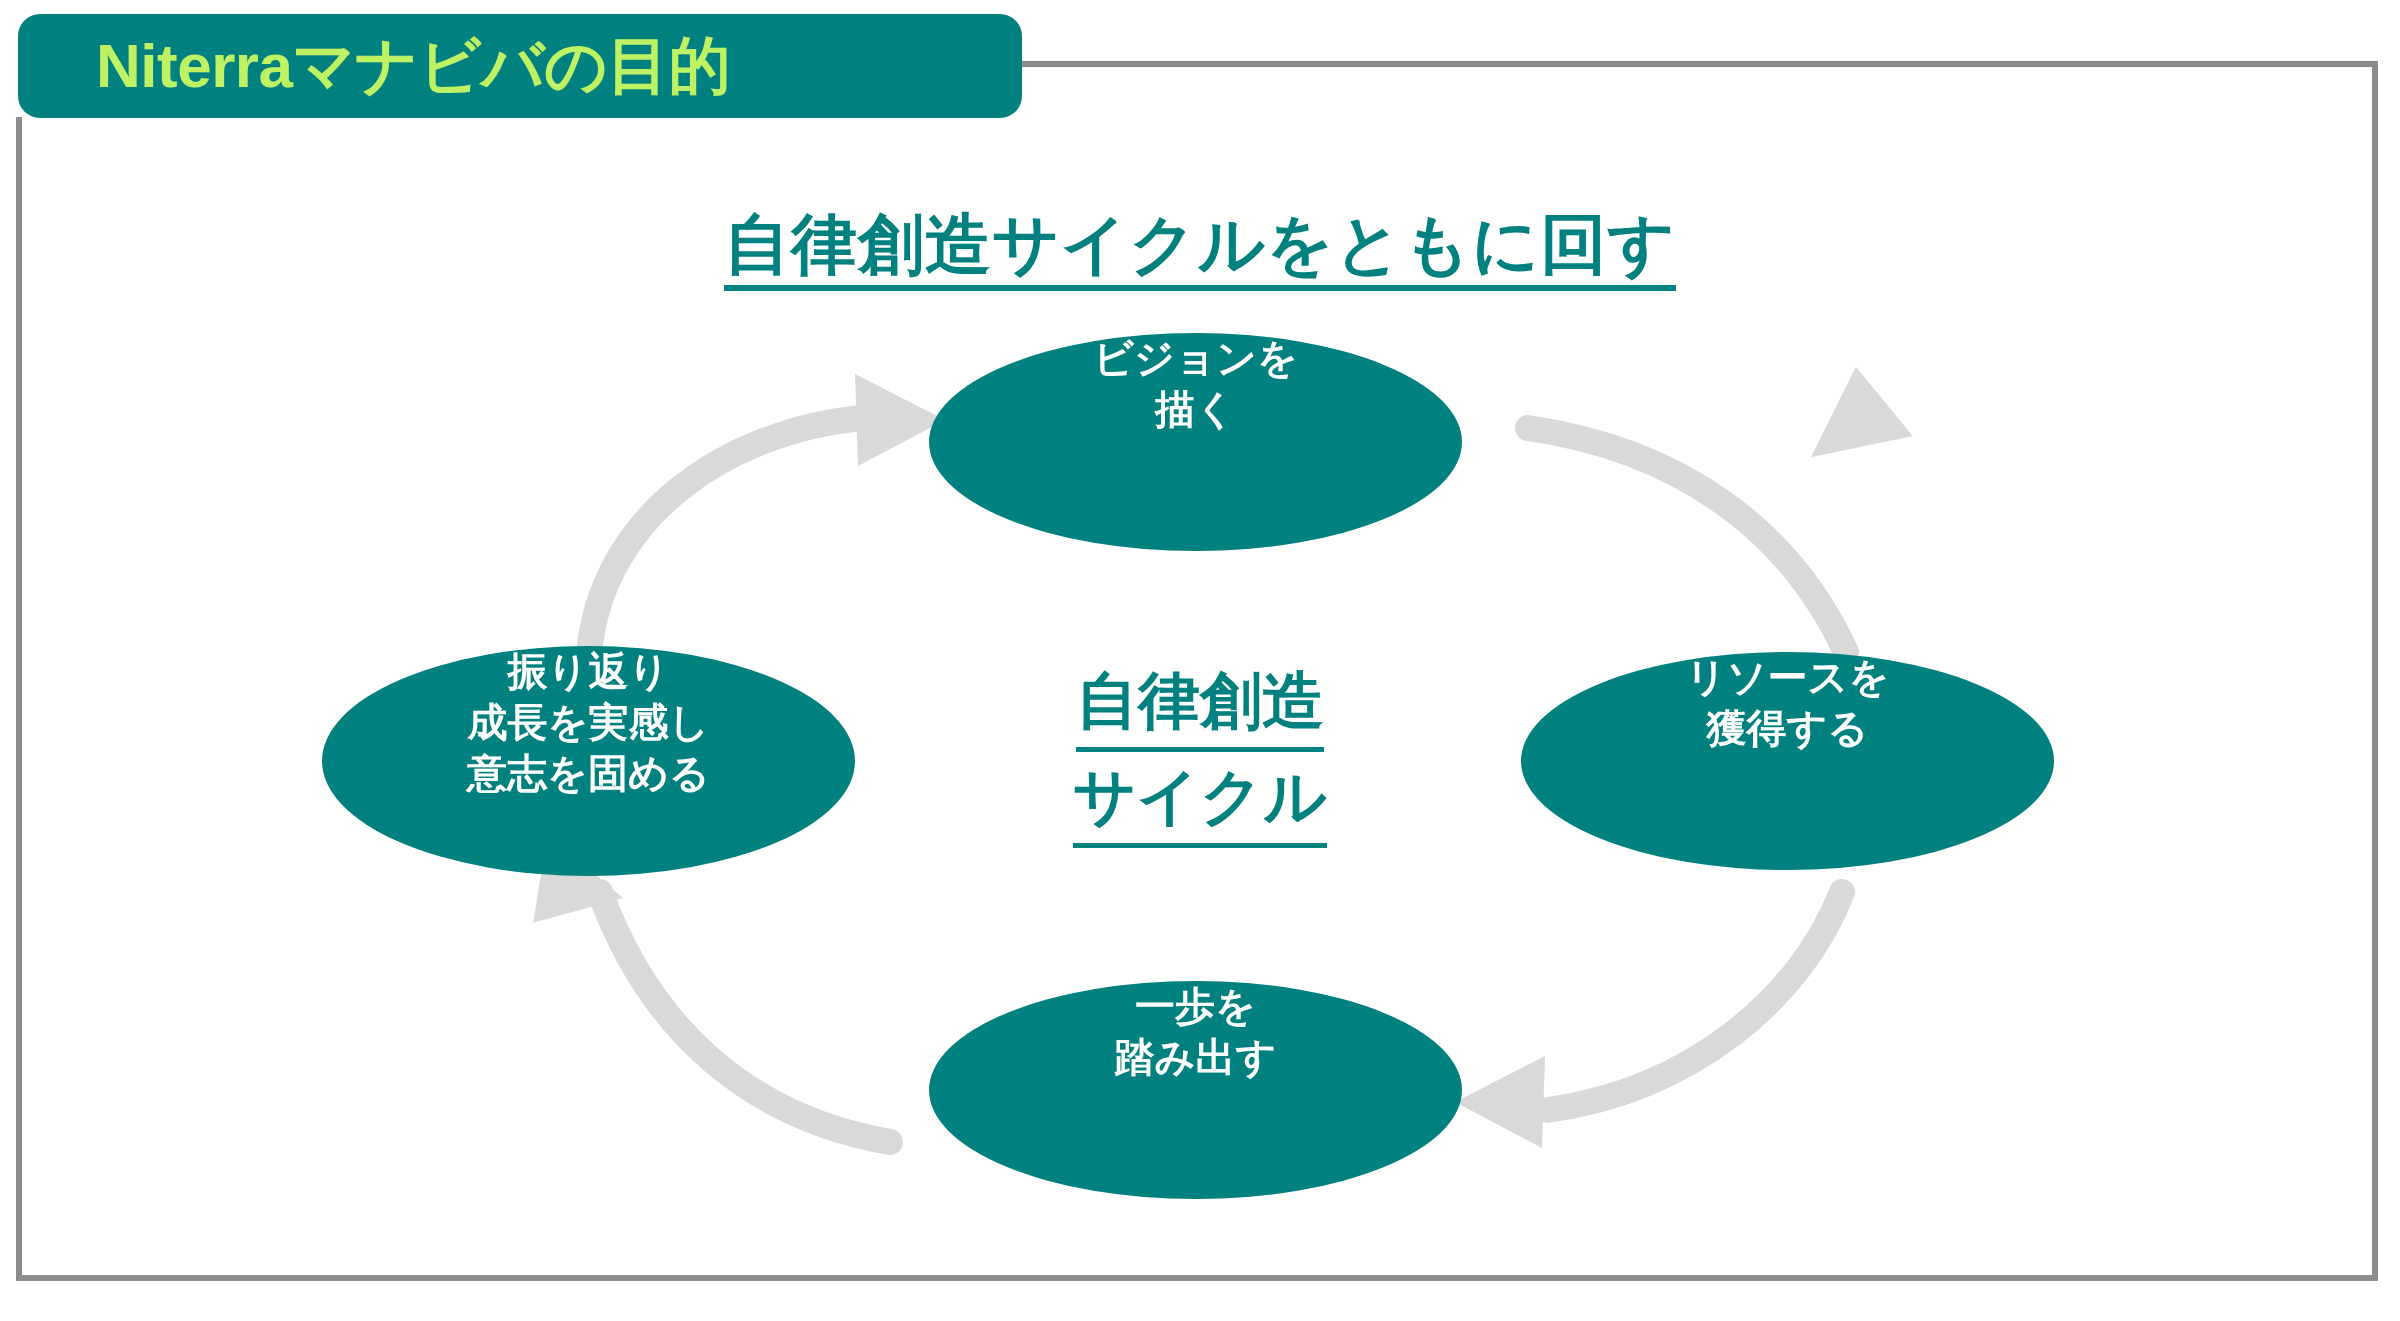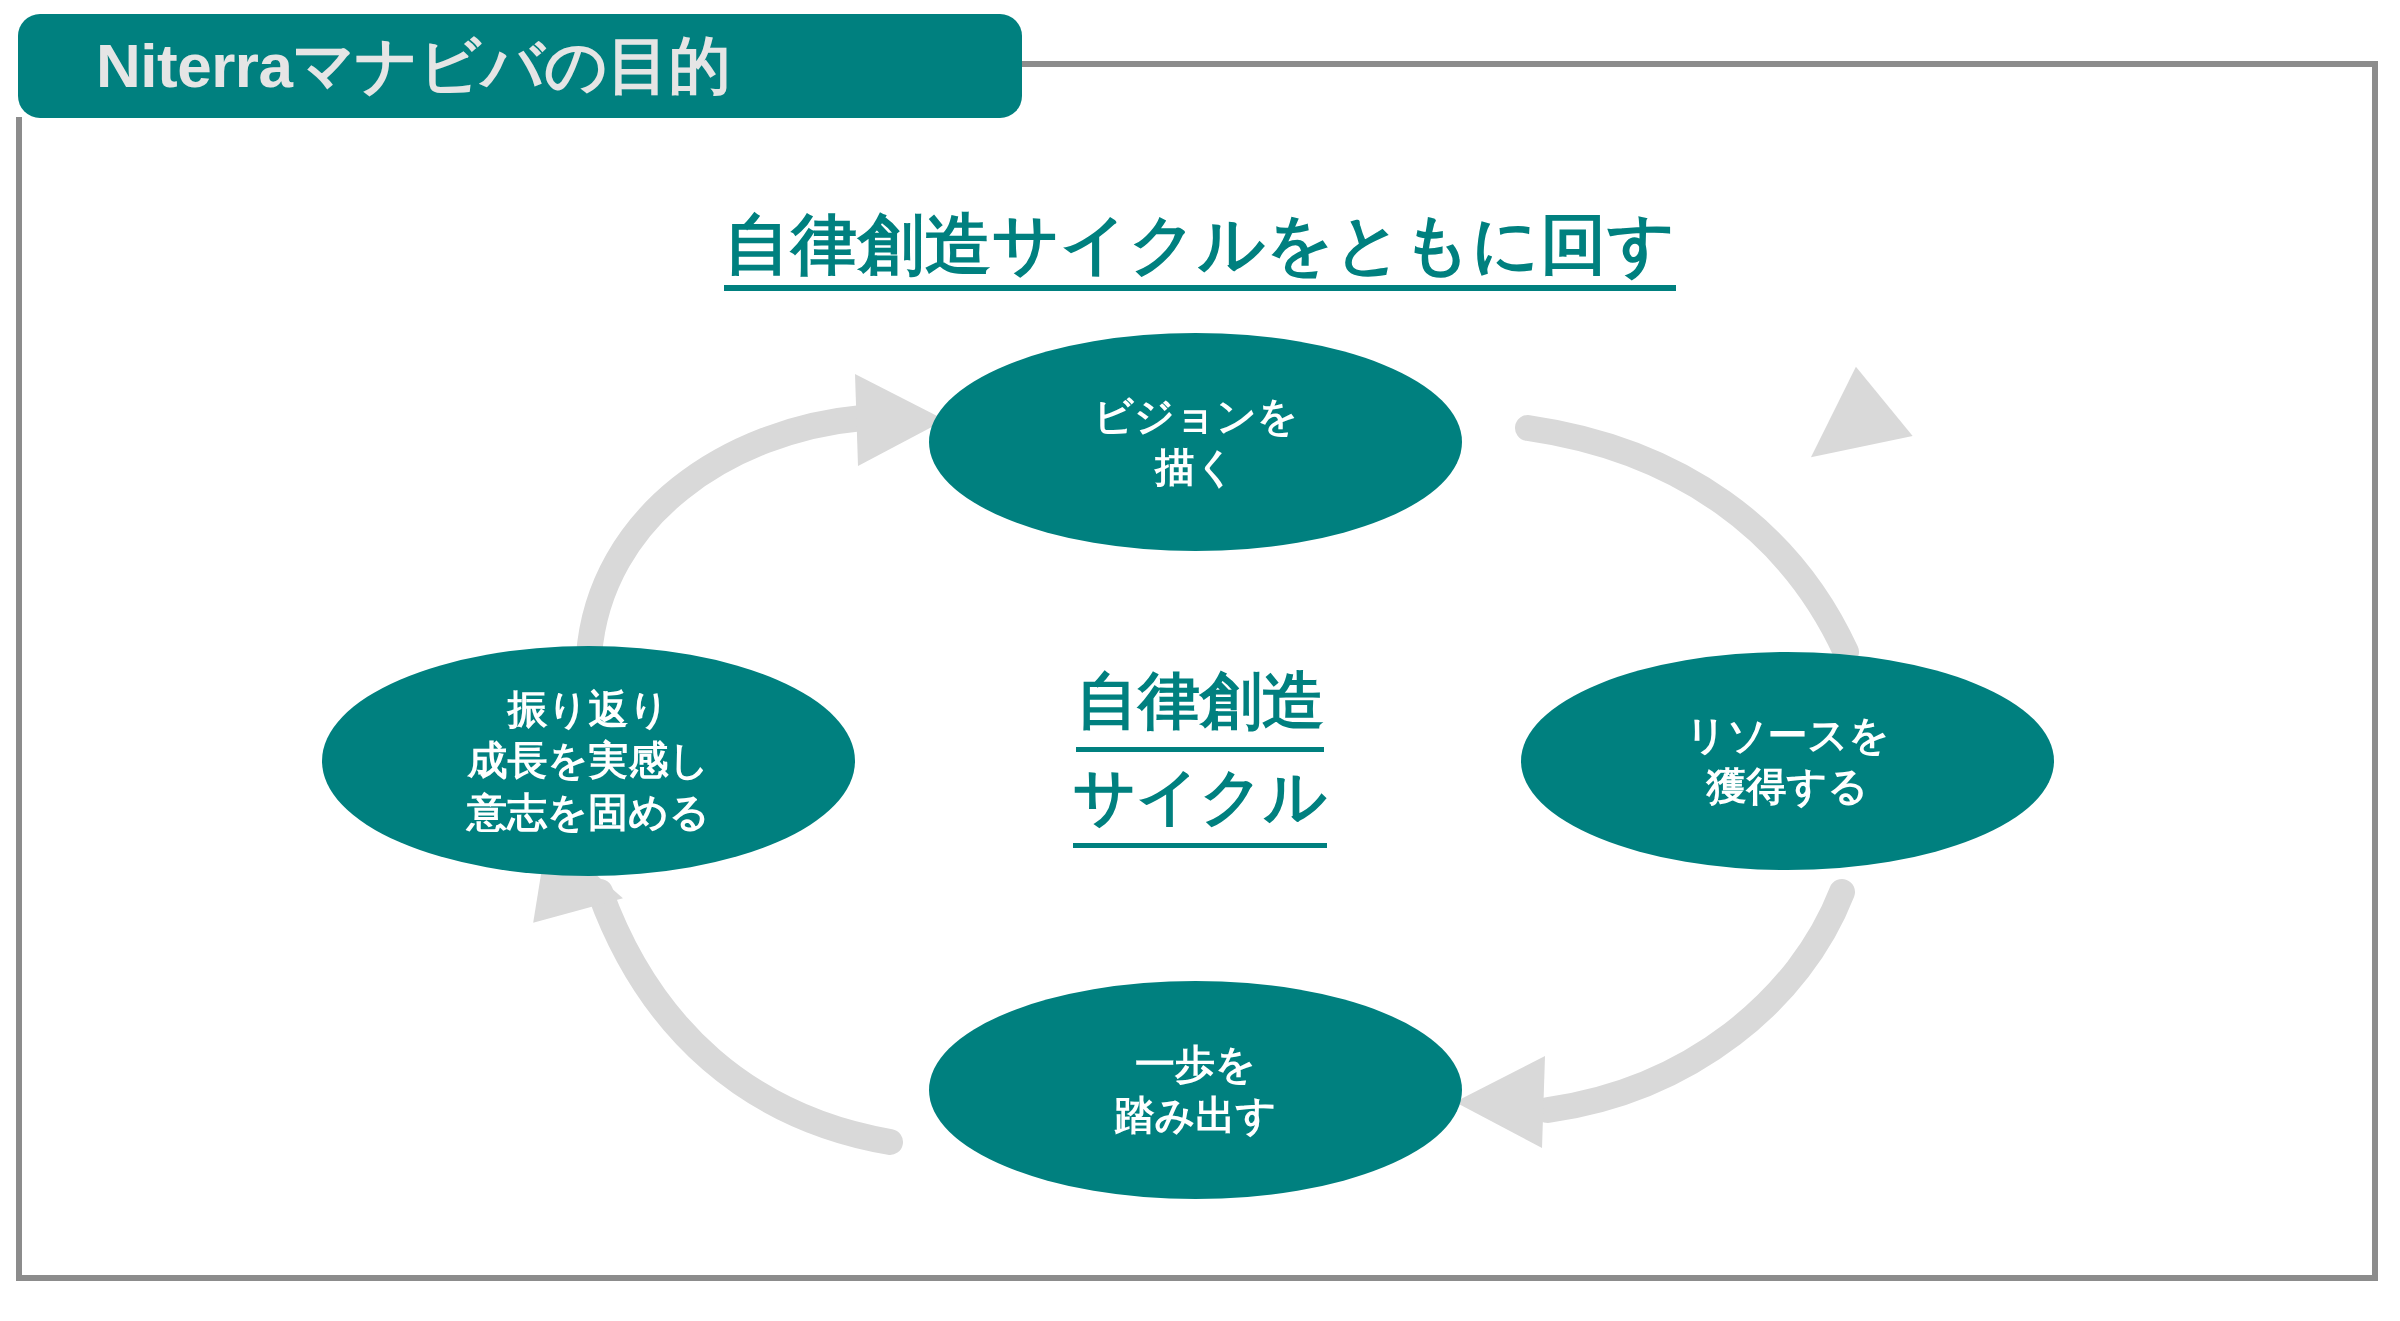--- a/index.html
+++ b/index.html
@@ -40,21 +40,21 @@
     height: 104px;
     background: #00807f;
     border-radius: 22px;
     box-sizing: border-box;
     display: flex;
     align-items: center;
     padding-left: 78px;
     z-index: 5;
   }
   #title-text {
-    color: #e5e5e5;
+    color: #bef264;
     font-size: 62px;
     font-weight: bold;
     letter-spacing: -0.5px;
     line-height: 1;
     white-space: nowrap;
   }
 
   
   #subtitle {
     position: absolute;
@@ -91,21 +91,20 @@
     height: 960px;
   }
 
   .node {
     position: absolute;
     background: #00807f;
     border-radius: 50%;
     display: flex;
     flex-direction: column;
     align-items: center;
-    justify-content: center;
     color: #ffffff;
     font-weight: bold;
     font-size: 40px;
     line-height: 1.28;
     text-align: center;
     z-index: 3;
   }
   .node .line { display: block; white-space: nowrap; }
 
   #node-vision   { left: 929px;  top: 33px;  width: 533px; height: 218px; }

